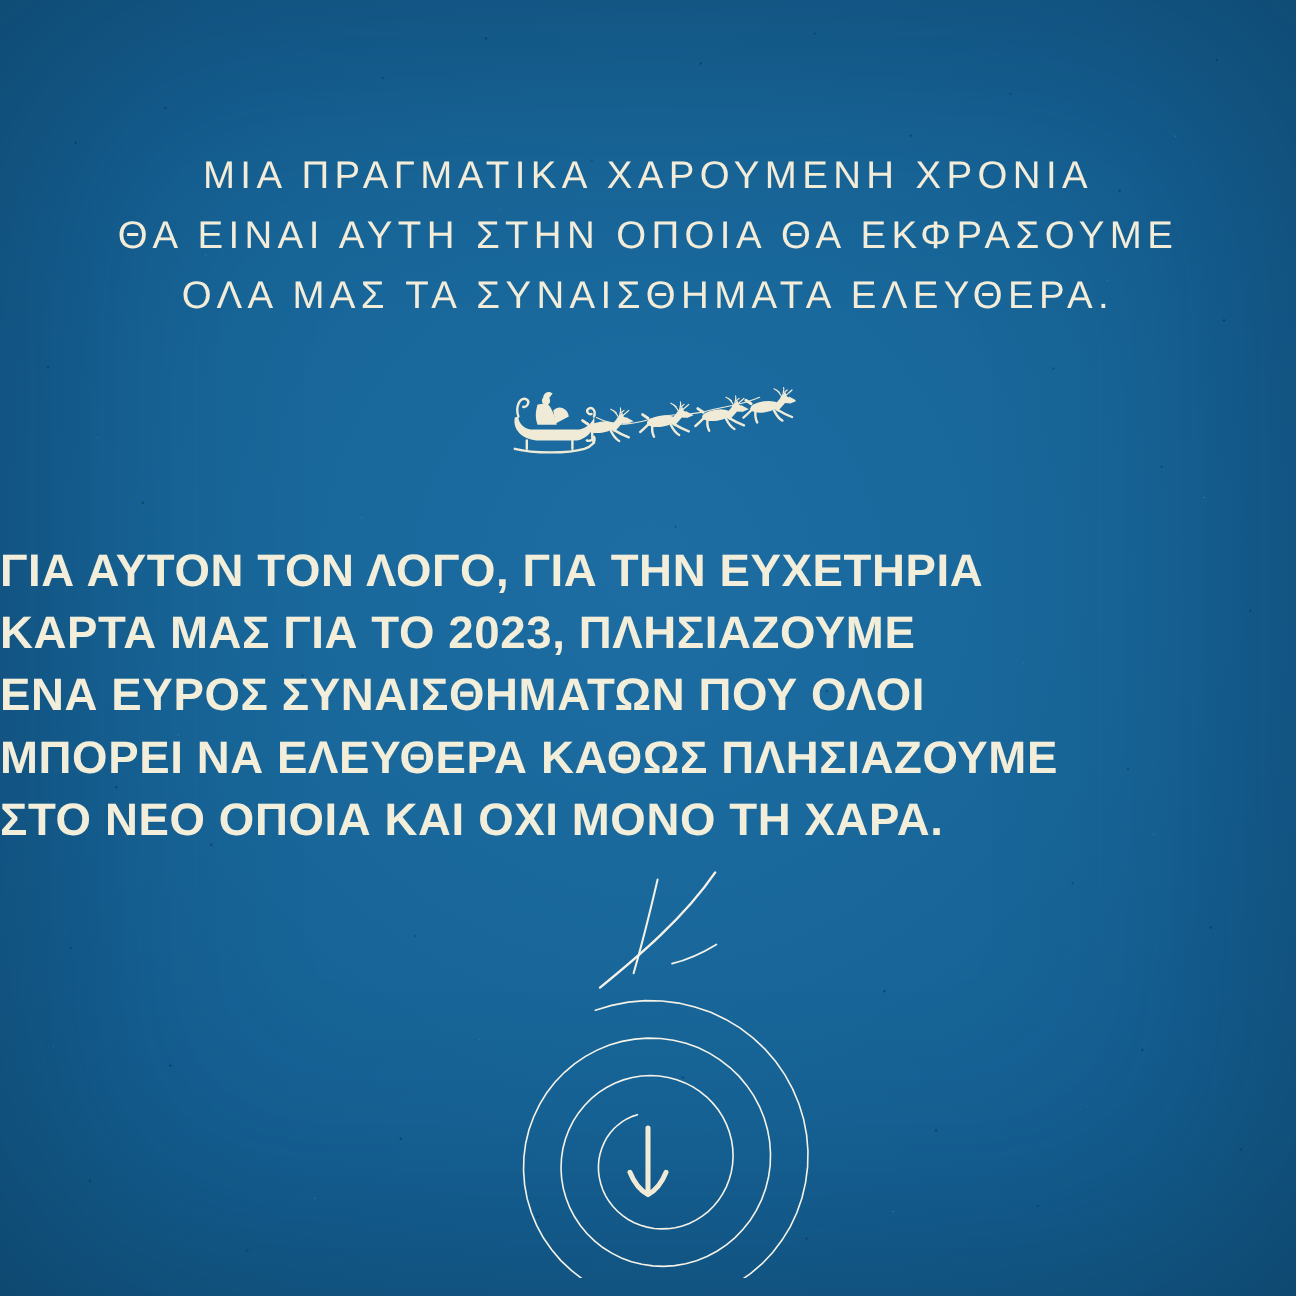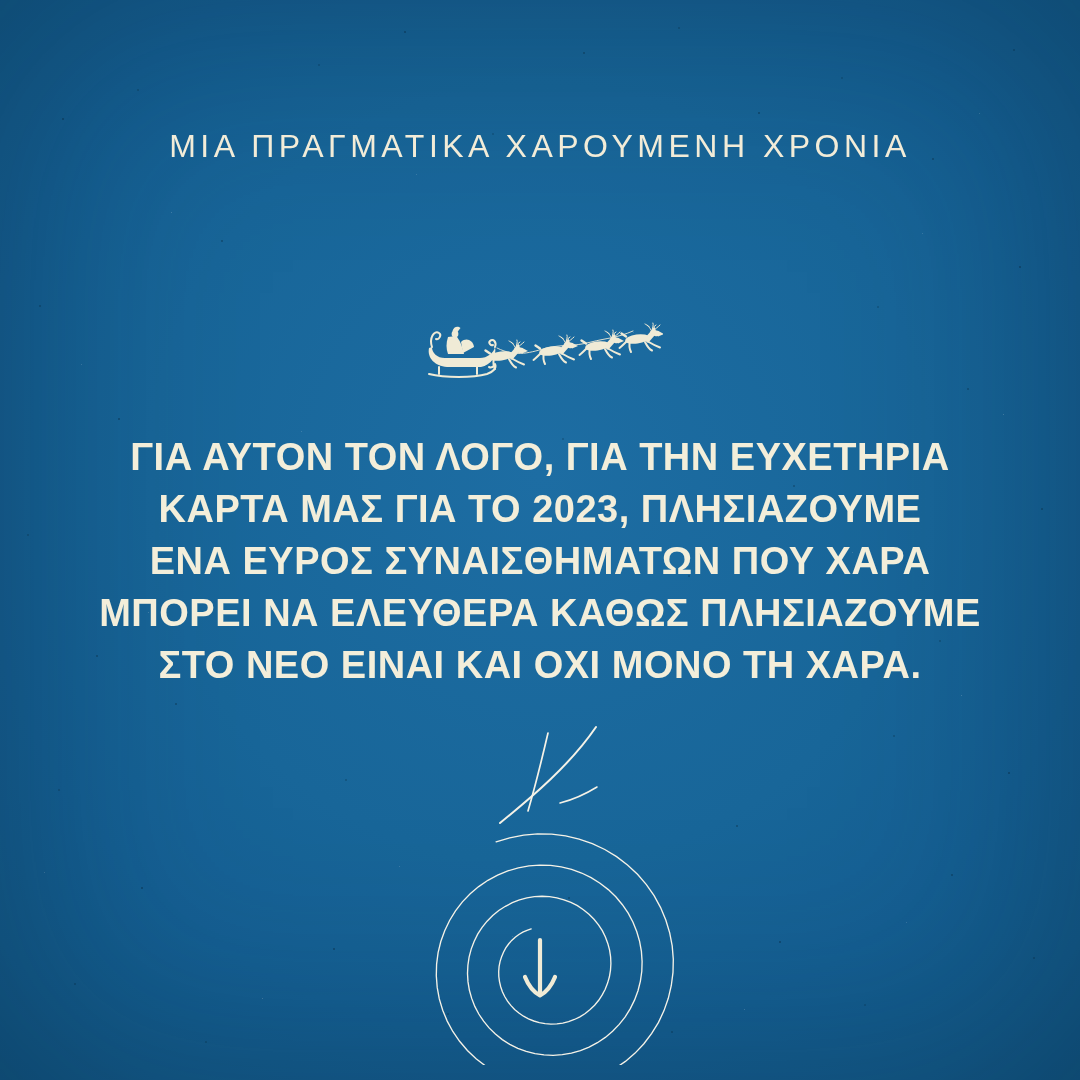--- a/index.html
+++ b/index.html
@@ -31,39 +31,41 @@
     922px 233px rgba(240,243,238,.2),1003px 414px rgba(240,243,238,.25),81px 364px rgba(240,243,238,.2),
     148px 612px rgba(240,243,238,.25),44px 872px rgba(240,243,238,.2),262px 998px rgba(240,243,238,.25),
     512px 936px rgba(240,243,238,.2),744px 1009px rgba(240,243,238,.25),906px 922px rgba(240,243,238,.2),
     961px 695px rgba(240,243,238,.25),852px 552px rgba(240,243,238,.2),301px 431px rgba(240,243,238,.22),
     633px 332px rgba(240,243,238,.2),399px 866px rgba(240,243,238,.22),979px 113px rgba(240,243,238,.2);}
   .intro{
     position:absolute;top:121px;left:0;width:1080px;text-align:center;
     color:#f2ecd8;font-size:32px;font-weight:400;line-height:50px;letter-spacing:4.5px;
   }
   .message{
-    position:absolute;top:431px;left:0;width:1080px;text-align:center;
+    position:absolute;top:450px;left:0;width:1080px;
     color:#f3eeda;font-size:38px;font-weight:700;line-height:52px;letter-spacing:0.5px;
   }
   .sleigh-svg{position:absolute;left:421px;top:320px;width:242px;height:64px;}
   .swirl-svg{position:absolute;left:420px;top:725px;width:260px;height:340px;}
   .cream-fill{fill:#f0ebd6;stroke:none;}
   .cream-line{fill:none;stroke:#f0ebd6;stroke-linecap:round;stroke-linejoin:round;}
   .white-line{fill:none;stroke:#f5f2e7;stroke-linecap:round;}
 </style>
 </head>
 <body>
 
 <div class="canvas">
 
   <div class="fleck fleck-d"></div>
   <div class="fleck fleck-l"></div>
 
   <div class="intro">
     <div>ΜΙΑ ΠΡΑΓΜΑΤΙΚΑ ΧΑΡΟΥΜΕΝΗ ΧΡΟΝΙΑ</div>
+    <div>ΘΑ ΕΙΝΑΙ ΑΥΤΗ ΣΤΗΝ ΟΠΟΙΑ ΘΑ ΕΚΦΡΑΣΟΥΜΕ</div>
+    <div>ΟΛΑ ΜΑΣ ΤΑ ΣΥΝΑΙΣΘΗΜΑΤΑ ΕΛΕΥΘΕΡΑ.</div>
   </div>
 
   <svg class="sleigh-svg" viewBox="0 0 242 64" aria-hidden="true">
     <defs>
       <g id="deer">
         <path class="cream-line" stroke-width="1" d="M33,9 C33,5 35,2 34,0 M33,9 C36,6 39,4 41,2 M33,9 C31,4 28,2 26,1 M34.5,4 L37,2 M30.5,4 L28,2"></path>
         <ellipse class="cream-fill" cx="18" cy="16" rx="12" ry="4.6" transform="rotate(-8 18 16)"></ellipse>
         <path class="cream-fill" d="M25,16 L32,8 L36,12 L29,20 Z"></path>
         <ellipse class="cream-fill" cx="36" cy="10" rx="5" ry="2.8" transform="rotate(18 36 10)"></ellipse>
         <path class="cream-fill" d="M38.5,7.5 L45,11 L39,13.5 Z"></path>
@@ -89,23 +91,23 @@
     <path class="cream-line" stroke-width="0.9" d="M76,28 C96,38 110,32 126,28 C142,24 152,27 170,22 C186,18 196,18 212,11"></path>
     <use href="#deer" x="62" y="20"></use>
     <use href="#deer" x="112" y="15"></use>
     <use href="#deer" x="158" y="10"></use>
     <use href="#deer" x="198" y="3"></use>
   </svg>
 
   <div class="message">
     <div>ΓΙΑ ΑΥΤΟΝ ΤΟΝ ΛΟΓΟ, ΓΙΑ ΤΗΝ ΕΥΧΕΤΗΡΙΑ</div>
     <div>ΚΑΡΤΑ ΜΑΣ ΓΙΑ ΤΟ 2023, ΠΛΗΣΙΑΖΟΥΜΕ</div>
-    <div>ΕΝΑ ΕΥΡΟΣ ΣΥΝΑΙΣΘΗΜΑΤΩΝ ΠΟΥ ΧΑΡΑ</div>
+    <div>ΕΝΑ ΕΥΡΟΣ ΣΥΝΑΙΣΘΗΜΑΤΩΝ ΠΟΥ ΟΛΟΙ</div>
     <div>ΜΠΟΡΕΙ ΝΑ ΕΛΕΥΘΕΡΑ ΚΑΘΩΣ ΠΛΗΣΙΑΖΟΥΜΕ</div>
-    <div>ΣΤΟ ΝΕΟ ΕΙΝΑΙ ΚΑΙ ΟΧΙ ΜΟΝΟ ΤΗ ΧΑΡΑ.</div>
+    <div>ΣΤΟ ΝΕΟ ΟΠΟΙΑ ΚΑΙ ΟΧΙ ΜΟΝΟ ΤΗ ΧΑΡΑ.</div>
   </div>
 
   <svg class="swirl-svg" viewBox="0 0 260 340" aria-hidden="true">
     <g>
       <path class="white-line" stroke-width="2" d="M176,2 C150,40 112,72 80,98"></path>
       <path class="white-line" stroke-width="1.7" d="M128,8 C121,38 115,62 108,86"></path>
       <path class="white-line" stroke-width="1.5" d="M177,62 C164,70 152,75 140,78"></path>
     </g>
     <path id="spiral-path" class="white-line" stroke-width="1.35" d="M76.1,116.9L89.7,112.8L103.6,110.1L117.6,108.9L131.7,109.2L145.6,110.9L159.1,114.1L172.3,118.6L184.8,124.5L196.6,131.6L207.5,139.9L217.5,149.3L226.4,159.6L234.1,170.7L240.6,182.6L245.8,195.0L249.7,207.8L252.2,220.9L253.3,234.2L253.0,247.4L251.3,260.5L248.3,273.3L244.0,285.6L238.5,297.4L231.7,308.4L223.9,318.7L215.1,328.1L205.4,336.4L194.9,343.6L183.7,349.7L172.1,354.6L160.0,358.2L147.7,360.5L135.3,361.5L122.9,361.2L110.6,359.6L98.6,356.7L87.1,352.7L76.1,347.4L65.7,341.1L56.1,333.7L47.4,325.5L39.6,316.3L32.8,306.5L27.2,296.1L22.7,285.2L19.3,273.9L17.2,262.4L16.3,250.7L16.6,239.1L18.1,227.7L20.8,216.5L24.7,205.8L29.6,195.5L35.5,185.9L42.4,176.9L50.2,168.8L58.7,161.6L67.9,155.3L77.6,150.1L87.8,145.9L98.3,142.8L109.0,140.9L119.8,140.1L130.6,140.4L141.2,141.9L151.6,144.4L161.6,148.0L171.1,152.6L180.0,158.2L188.3,164.6L195.8,171.8L202.4,179.7L208.2,188.2L213.0,197.3L216.8,206.7L219.6,216.4L221.4,226.4L222.1,236.4L221.8,246.3L220.4,256.1L218.0,265.7L214.6,274.9L210.3,283.6L205.2,291.9L199.2,299.4L192.6,306.3L185.3,312.4L177.4,317.7L169.1,322.1L160.4,325.6L151.4,328.1L142.3,329.7L133.1,330.3L124.0,329.9L115.0,328.6L106.2,326.4L97.8,323.3L89.8,319.3L82.3,314.6L75.4,309.1L69.1,302.9L63.6,296.2L58.8,289.0L54.8,281.4L51.7,273.4L49.4,265.3L48.0,256.9L47.5,248.6L47.9,240.2L49.1,232.1L51.2,224.1L54.1,216.5L57.7,209.2L62.1,202.4L67.1,196.2L72.7,190.5L78.8,185.5L85.4,181.3L92.3,177.7L99.5,174.9L106.9,172.9L114.4,171.7L122.0,171.3L129.5,171.7L136.9,172.9L144.0,174.8L150.9,177.4L157.4,180.7L163.4,184.7L169.0,189.2L174.0,194.3L178.5,199.8L182.3,205.7L185.4,212.0L187.8,218.4L189.6,225.1L190.6,231.8L190.9,238.5L190.5,245.2L189.4,251.8L187.6,258.1L185.2,264.2L182.2,269.9L178.7,275.3L174.6,280.2L170.1,284.6L165.2,288.5L159.9,291.8L154.4,294.5L148.6,296.6L142.8,298.1L136.9,298.9L130.9,299.1L125.1,298.7L119.3,297.6L113.8,296.0L108.5,293.9L103.5,291.2L98.9,288.0L94.6,284.4L90.8,280.4L87.5,276.1L84.7,271.5L82.4,266.7L80.7,261.7L79.5,256.6L78.8,251.5L78.7,246.4L79.1,241.3L80.1,236.4L81.6,231.7L83.5,227.2L85.8,222.9L88.6,219.0L91.7,215.4L95.2,212.3L98.9,209.5L102.8,207.2L107.0,205.3L111.2,203.9"></path>
     <g>

